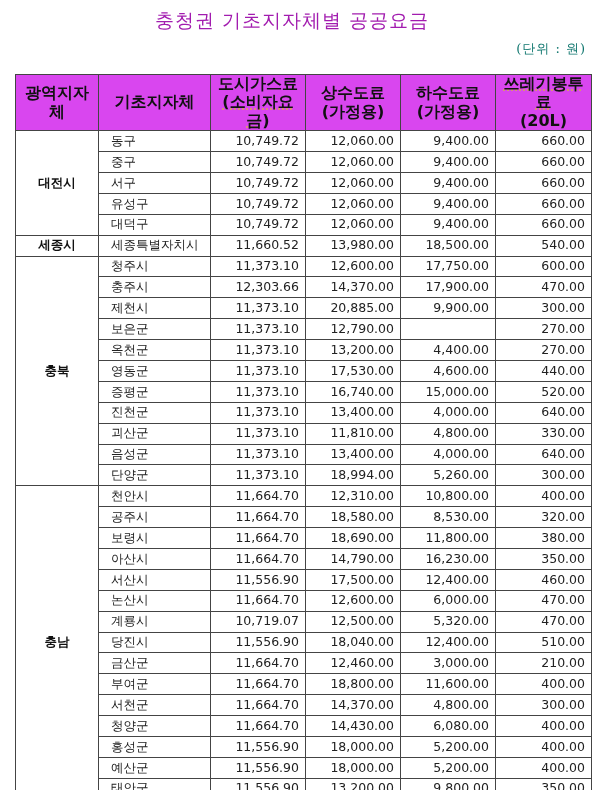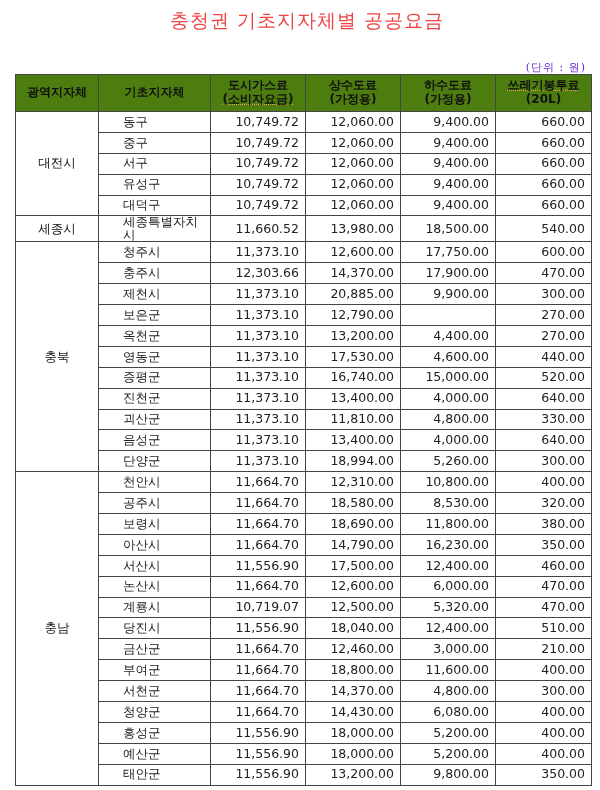--- a/index.html
+++ b/index.html
@@ -1,32 +1,32 @@
 <!DOCTYPE html>
 <html><head>
 <meta charset="utf-8">
 <style>
   html, body { margin: 0; padding: 0; background: #ffffff; }
   body { width: 600px; height: 790px; position: relative; overflow: hidden;
          font-family: "DejaVu Sans", sans-serif; color: #111; }
   .title { position: absolute; left: 0; top: 8px; width: 584px; text-align: center;
-           font-family: "DejaVu Serif", serif; font-size: 19px; letter-spacing: 1px; color: #ef4444; padding-left: 15px; }
-  .unit { position: absolute; right: 14px; top: 60px; font-family: "DejaVu Serif", serif;
-          font-size: 11px; color: #6d28d9; letter-spacing: 1px; }
+           font-family: "DejaVu Serif", serif; font-size: 19px; letter-spacing: 1px; color: #a21caf; }
+  .unit { position: absolute; right: 14px; top: 40px; font-family: "DejaVu Serif", serif;
+          font-size: 13px; color: #0f766e; letter-spacing: 1px; }
   table { position: absolute; left: 15px; top: 74px; border-collapse: collapse;
           width: 576px; table-layout: fixed; }
   col.c1 { width: 83px; } col.c2 { width: 112px; } col.c3 { width: 95px; }
   col.c4 { width: 95px; } col.c5 { width: 95px; } col.c6 { width: 96px; }
   th, td { border: 1px solid #444; padding: 0 5px; font-size: 12.5px; line-height: 1; }
-  thead th { background: #4d7c0f; height: 36px; font-weight: bold; text-align: center;
-             font-size: 12px; line-height: 1.15; }
+  thead th { background: #d946ef; height: 36px; font-weight: bold; text-align: center;
+             font-size: 16px; line-height: 1.15; }
   .sub { text-decoration: underline dotted #d9a45a; }
   tbody td { height: 19.9px; }
-  td.region { text-align: center; font-weight: normal; font-size: 12.5px; margin-top: 20px; }
-  td.name { text-align: left; padding-left: 24px; color: #222; }
+  td.region { text-align: center; font-weight: bold; font-size: 12.5px; margin-top: 20px; }
+  td.name { text-align: left; padding-left: 12px; color: #222; }
   td.num { text-align: right; padding-right: 6px; color: #222; }
   table { border: 1.5px solid #333; }
 </style>
 </head>
 <body>
 
 <div class="title">충청권 기초지자체별 공공요금</div>
 <div class="unit">(단위 : 원)</div>
 
 <table>

